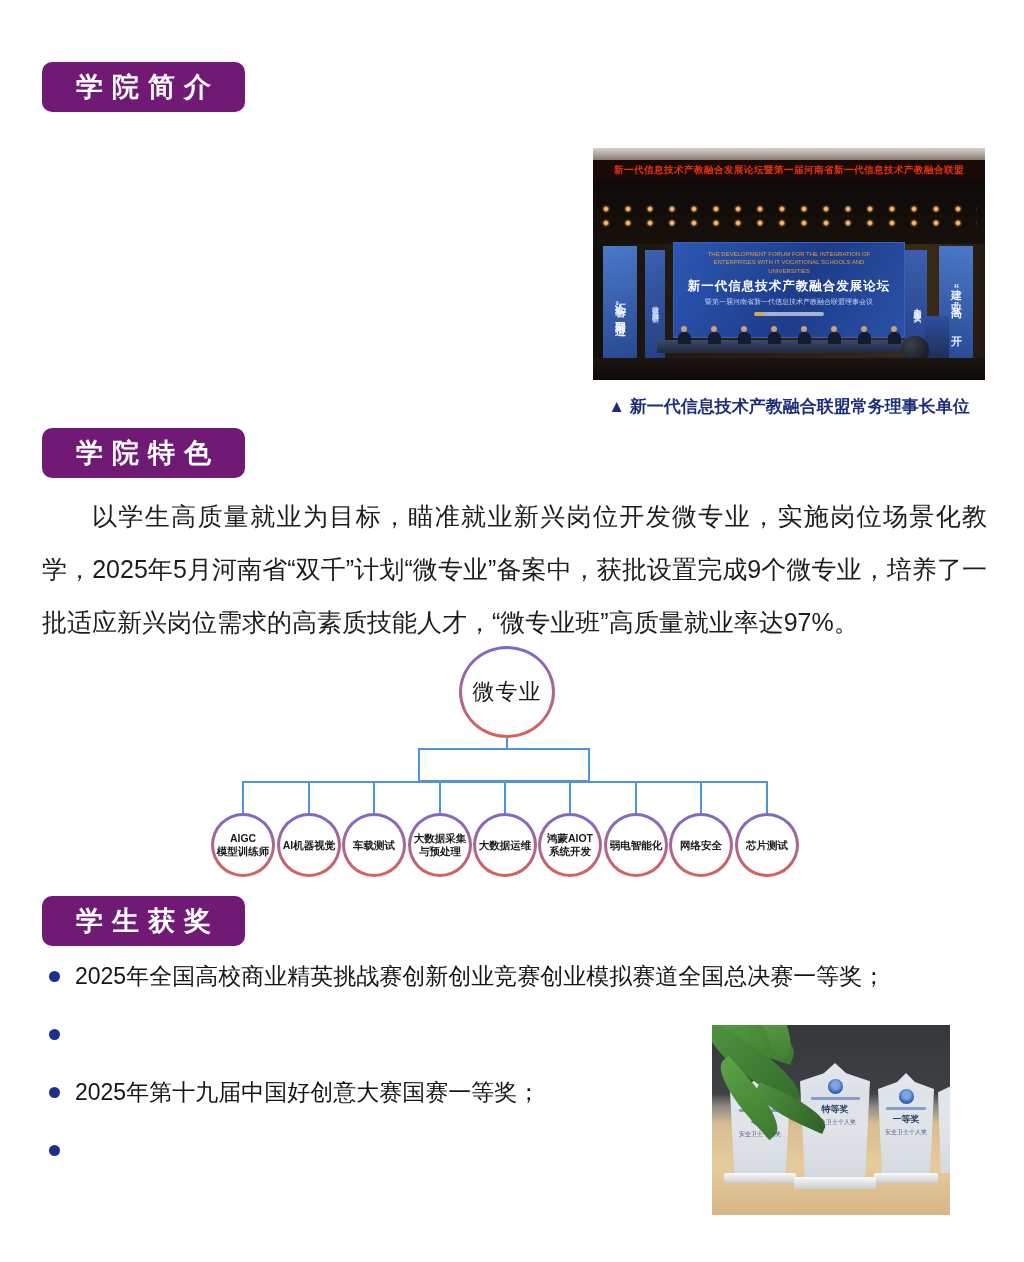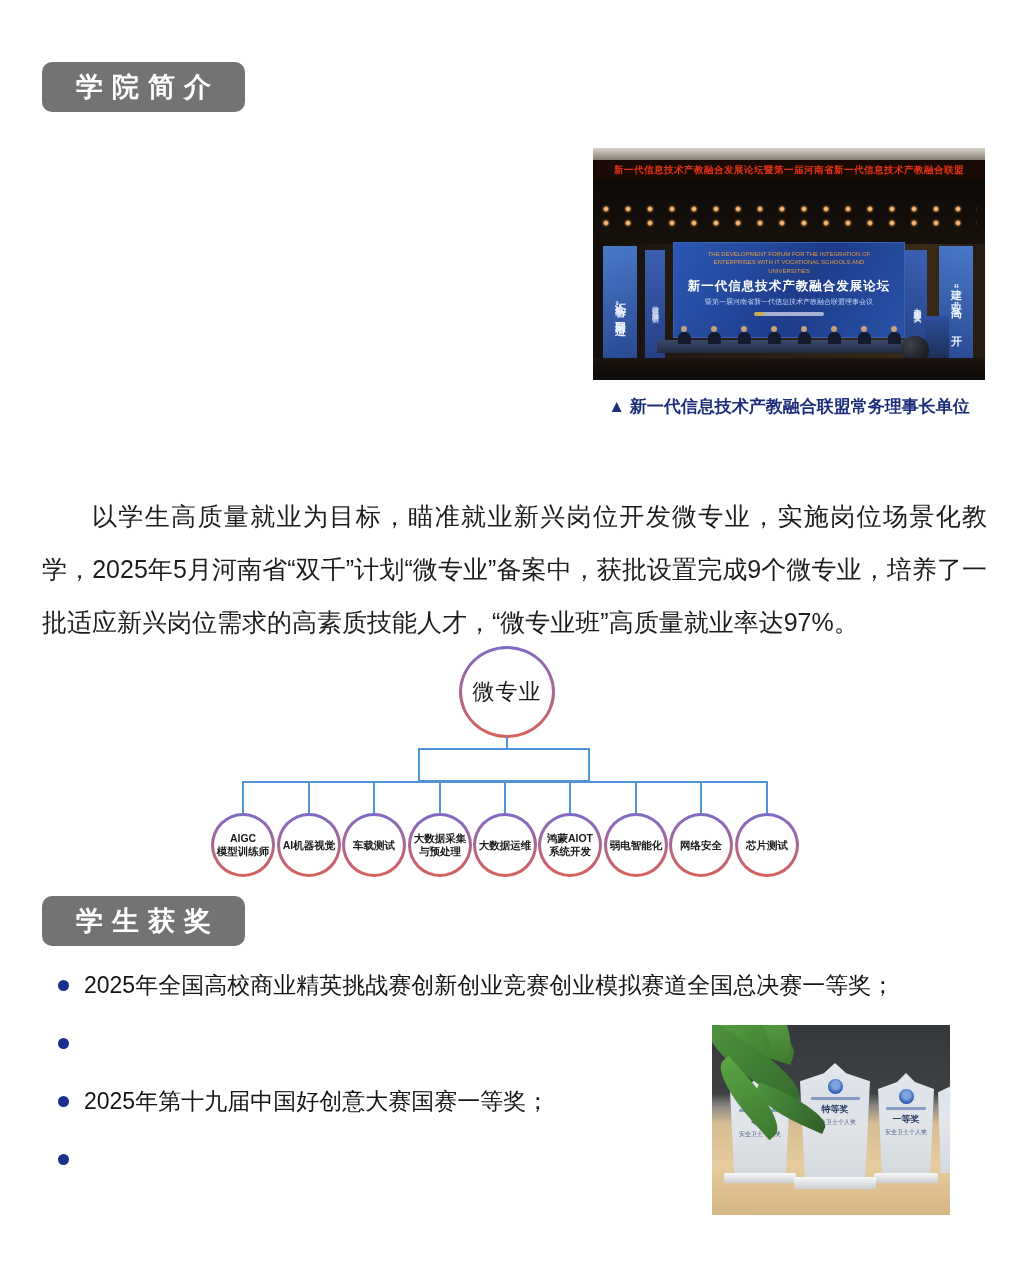--- a/index.html
+++ b/index.html
@@ -2,21 +2,21 @@
 <html><head>
 <meta charset="utf-8">
 <style>
   html,body { margin:0; padding:0; background:#ffffff; }
   body { font-family:"Liberation Sans", sans-serif; }
   #page { position:relative; width:1024px; height:1262px; background:#ffffff; overflow:hidden; margin:0 auto; }
 
   
   .badge {
     position:absolute; left:42px; width:203px; height:50px; line-height:50px;
-    background:#737373; color:#ffffff; border-radius:10px;
+    background:#701a75; color:#ffffff; border-radius:10px;
     font-size:27px; font-weight:bold; letter-spacing:9px; text-align:center;
     text-indent:9px; box-sizing:border-box;
   }
   #badge-intro { top:62px; }
   #badge-features { top:428px; }
   #badge-awards { top:896px; }
 
   
   .para { position:absolute; margin:0; color:#1c1c1c; text-align:justify; text-indent:2em; }
   #para-intro { left:42px; top:120px; width:528px; font-size:26px; line-height:45px; }
@@ -66,21 +66,21 @@
     display:flex; flex-direction:column; align-items:center; justify-content:center; text-align:center; color:#1a1a1a; }
   #root-node { left:459px; top:646px; width:96px; height:92px; }
   #root-node .ring-inner { font-size:22px; letter-spacing:1px; }
   .node { top:813px; width:64px; height:64px; }
   .node .ring-inner { font-size:10.5px; font-weight:bold; line-height:1.2; }
   .node .l2:empty { display:none; }
   .dline { position:absolute; background:#4f94d8; }
   #conn-rect { position:absolute; left:418px; top:748px; width:172px; height:34px; border:2px solid #4f94d8; box-sizing:border-box; background:#ffffff; }
 
   
-  #awards-list { position:absolute; left:46px; top:958px; margin:12px; padding:0; list-style:none; }
+  #awards-list { position:absolute; left:46px; top:958px; margin:3px; padding:0; list-style:none; }
   #awards-list li { display:flex; align-items:center; height:30px; margin-bottom:28px; white-space:nowrap; }
   .bullet-dot { flex:none; width:11px; height:11px; border-radius:50%; background:#1b2f8d; margin-right:15px; }
   .award-text { font-size:23px; color:#151515; }
 
   
   #photo-trophies { position:absolute; left:712px; top:1025px; width:238px; height:190px; overflow:hidden;
     background:linear-gradient(#34383b 0%, #3d4144 36%, #8e8b84 43%, #d9bd92 52%, #e6cb9e 74%, #d6b685 100%); }
   .trophy { position:absolute; text-align:center; overflow:hidden;
     background:linear-gradient(rgba(242,246,251,0.93), rgba(210,220,232,0.88));
     clip-path:polygon(50% 0, 66% 9%, 100% 16%, 93% 100%, 7% 100%, 0 16%, 34% 9%); }
@@ -129,20 +129,21 @@
         <span class="p1-person"></span>
         <span class="p1-person"></span>
       </div>
       <div class="p1-podium"></div>
       <div class="p1-globe"></div>
       <div class="p1-floor"></div>
     </div>
     <figcaption class="photo-caption">▲ 新一代信息技术产教融合联盟常务理事长单位</figcaption>
   </figure>
 
+  <div class="badge" id="badge-features">学院特色</div>
 
   <p class="para" id="para-features">以学生高质量就业为目标，瞄准就业新兴岗位开发微专业，实施岗位场景化教学，2025年5月河南省“双千”计划“微专业”备案中，获批设置完成9个微专业，培养了一批适应新兴岗位需求的高素质技能人才，“微专业班”高质量就业率达97%。</p>
 
   <div id="diagram">
     <div class="gradient-ring" id="root-node">
       <div class="ring-inner">微专业</div>
     </div>
 
     <div class="dline" style="left:506px; top:737px; width:2px; height:12px;"></div>
     <div id="conn-rect"></div>

